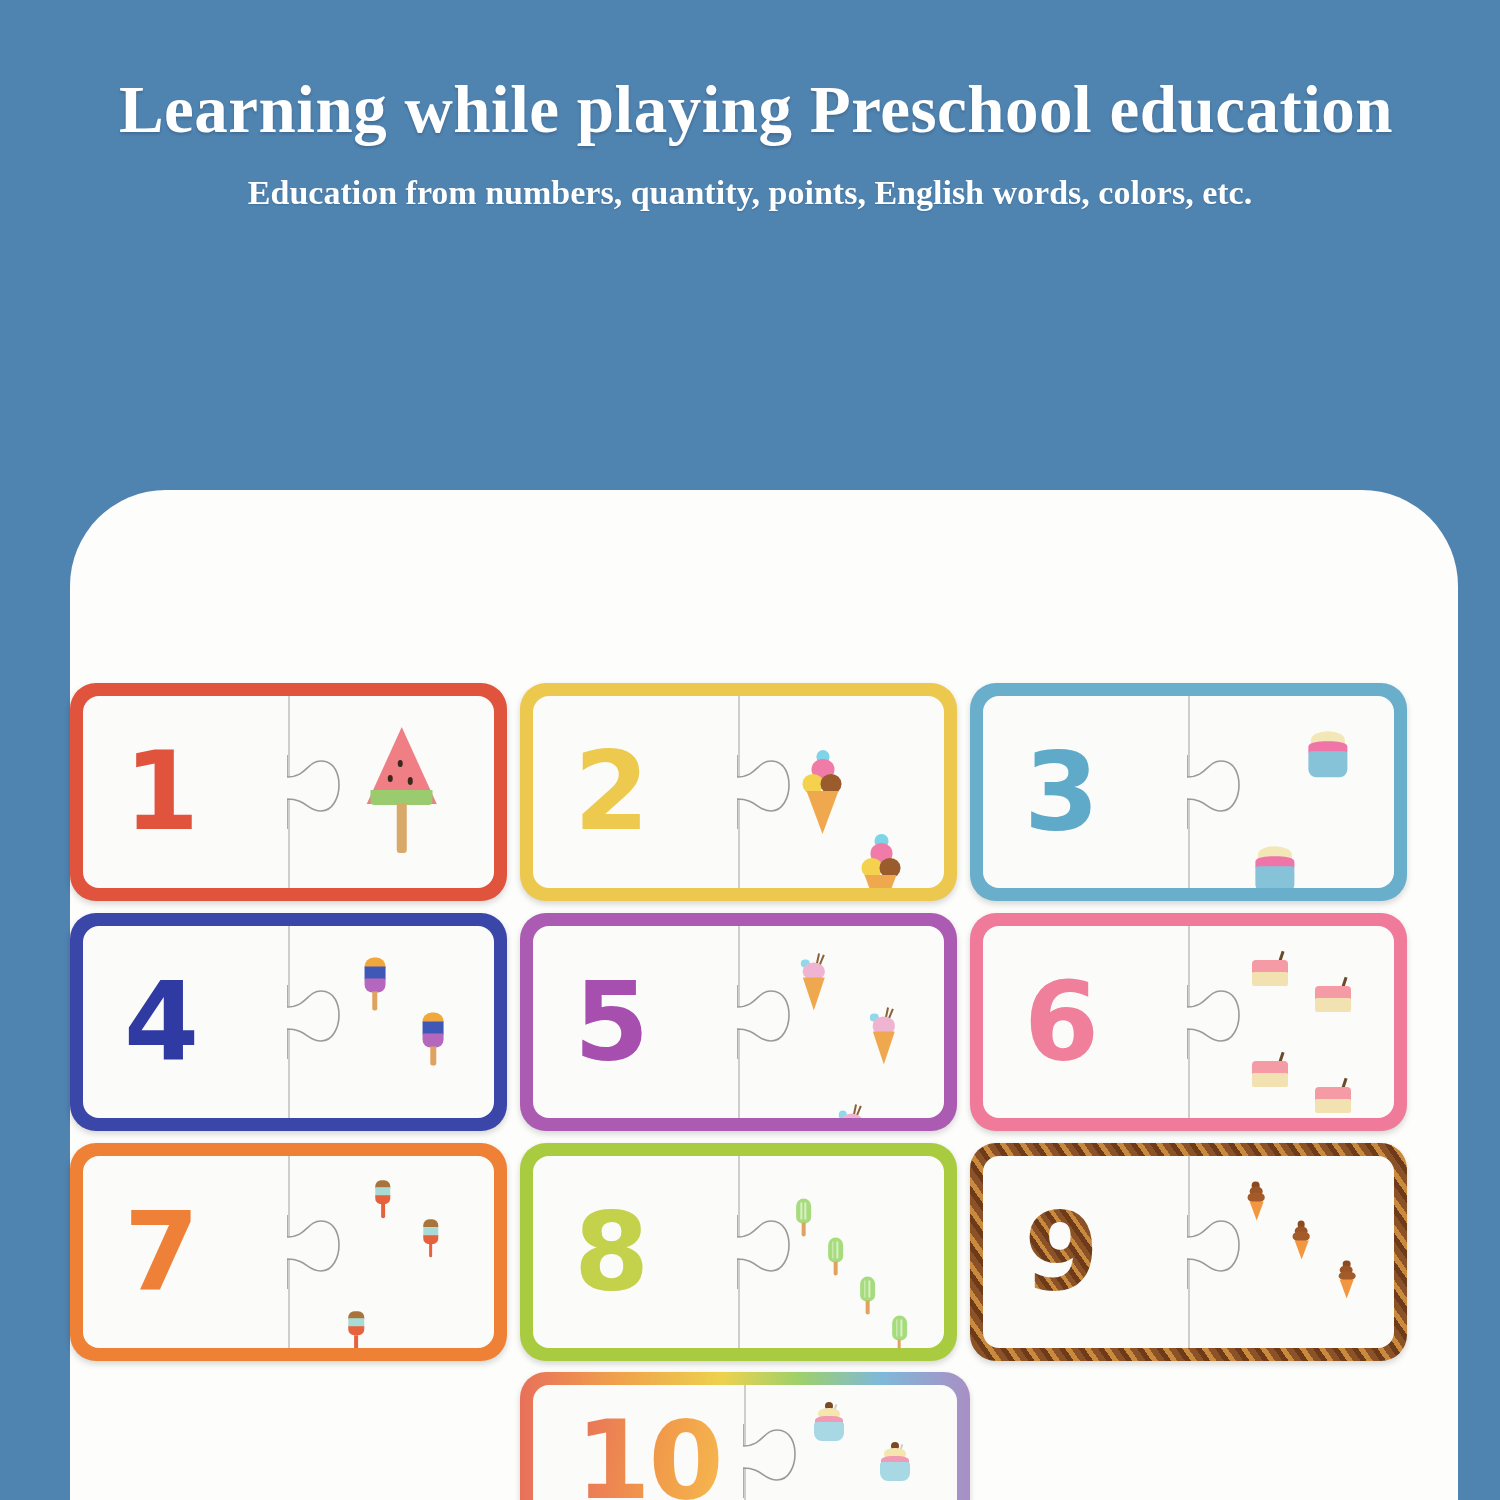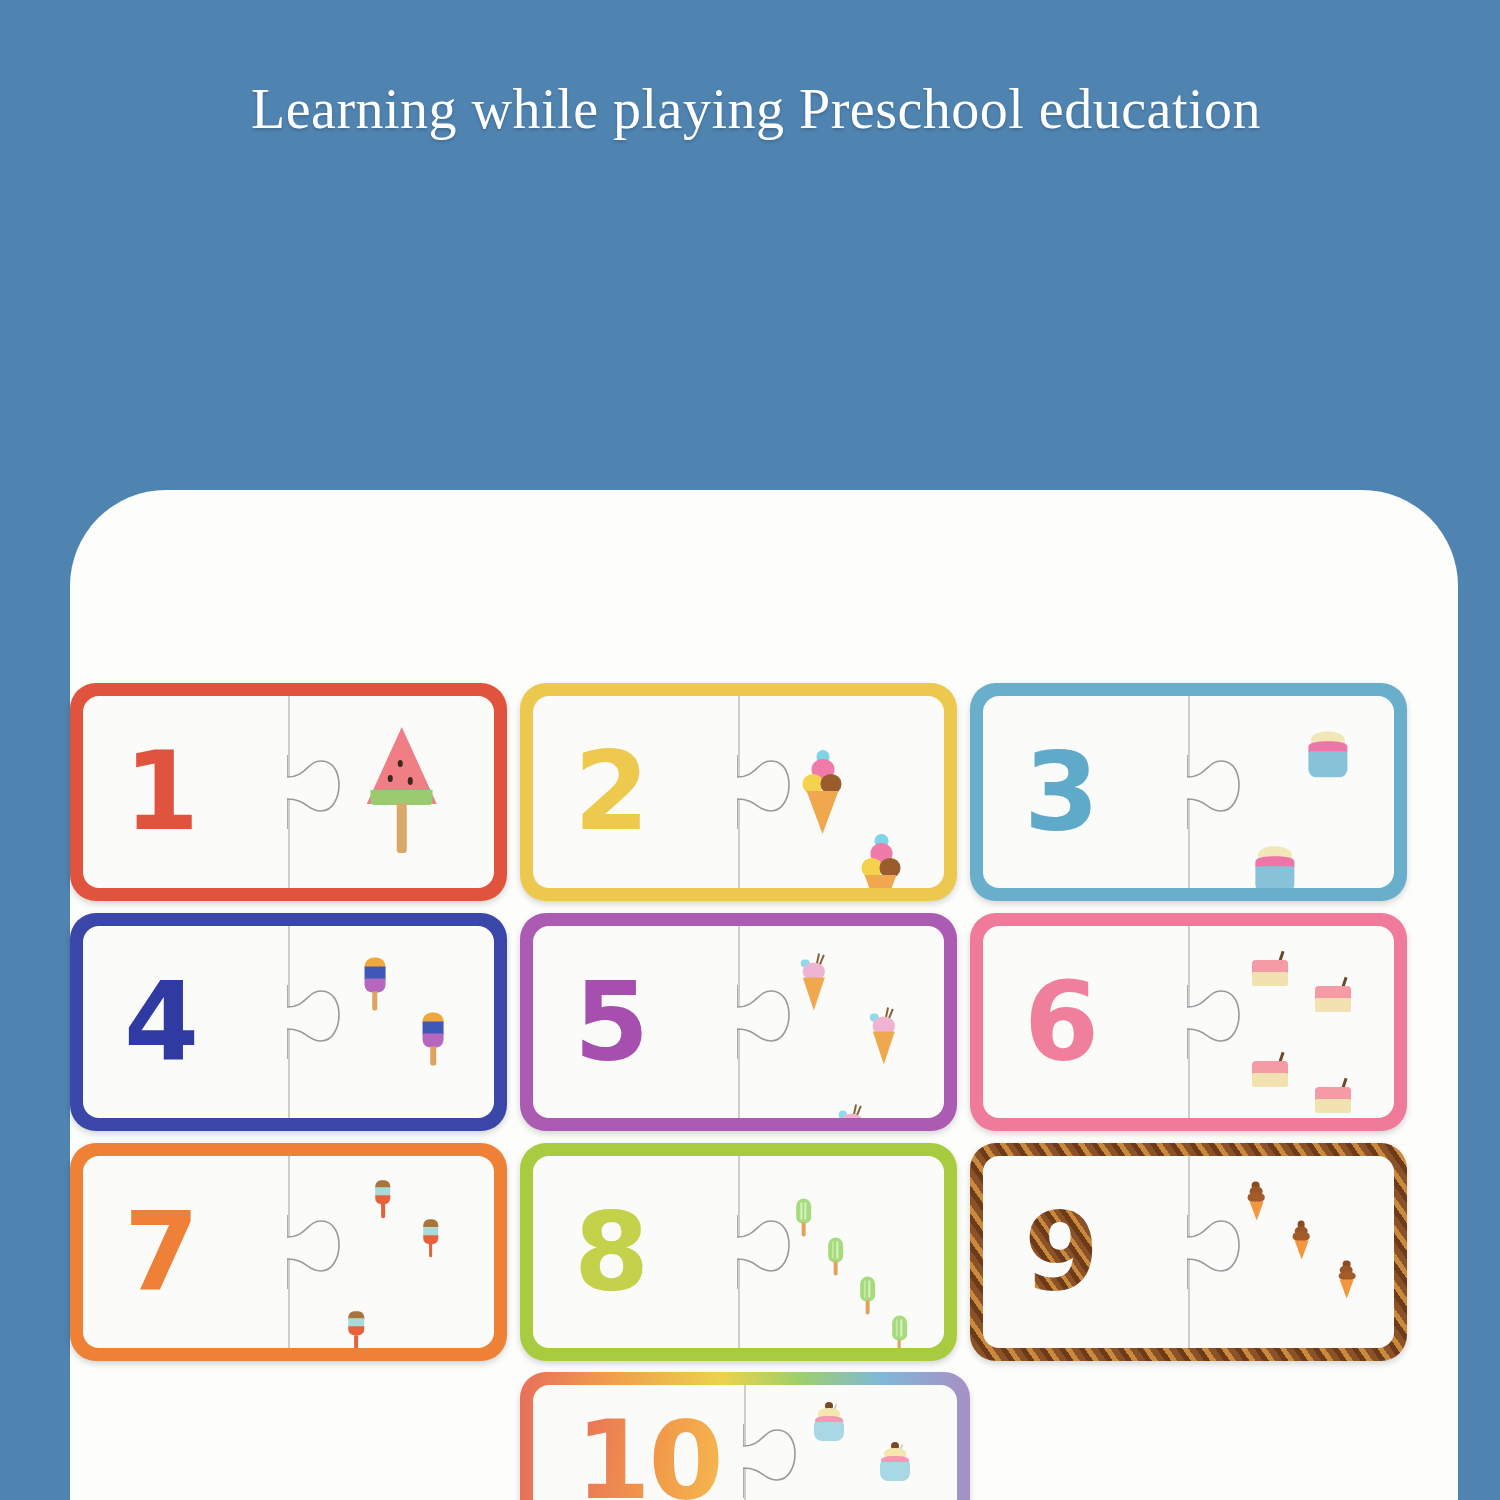--- a/index.html
+++ b/index.html
@@ -9,21 +9,21 @@
     font-family:"Liberation Serif","DejaVu Serif",serif;
     position:relative;
   }
 
   
   #header{
     position:absolute;left:0;top:0;width:1500px;height:420px;
     text-align:center;color:#ffffff;
   }
   .title-line{
-    font-size:56px;line-height:86px;font-weight:normal;
+    font-size:67px;line-height:86px;font-weight:bold;
     letter-spacing:.5px;white-space:nowrap;
     text-shadow:0 2px 3px rgba(0,0,0,.18);
     margin-left:12px;
   }
   #title-1{padding-top:66px;}
   .subtitle-line{
     font-size:34px;line-height:54px;font-weight:bold;
     text-shadow:0 1px 2px rgba(0,0,0,.14);
   }
   #subtitle-1{padding-top:14px;}
@@ -126,20 +126,21 @@
   .cake .candle{position:absolute;right:14%;top:-34%;width:3px;height:40%;
                 background:#6b4a2b;transform:rotate(18deg);}
 
   .melon{position:relative;}
 </style>
 </head>
 <body>
 
 <div id="header">
   <div class="title-line" id="title-1">Learning while playing Preschool education</div>
+  <div class="subtitle-line" id="subtitle-1">Education from numbers, quantity, points, English words, colors, etc.</div>
 </div>
 
 <div id="panel">
 
 
   <div id="grid">
       <div class="card" style="left: 0px; top: 193px; width: 437px; height: 218px; background: rgb(224, 83, 60);">
         <div class="card-inner">
           <div class="half half-left">
             <div class="num" style="color: rgb(224, 83, 60);">1</div>

